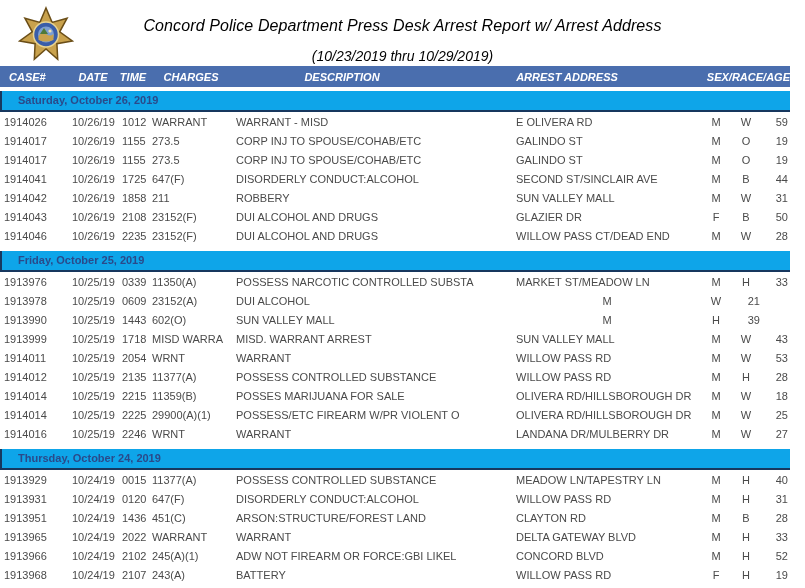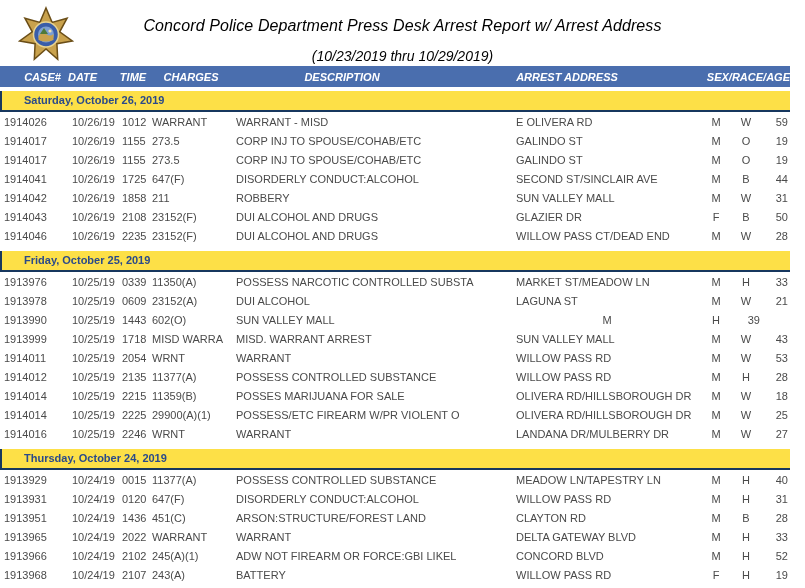--- a/index.html
+++ b/index.html
@@ -33,39 +33,39 @@
     display: grid;
     grid-template-columns: 68px 50px 30px 84px 280px 190px 90px;
     align-items: center;
     height: 21px;
     background: #4a6eae;
     color: #ffffff;
     font-size: 11px;
     font-weight: bold;
     font-style: italic;
   }
-  .col-header .h-case   { text-align: center; padding-left: 17px; }
-  .col-header .h-date   { }
+  .col-header .h-case   { padding-left: 9px; }
+  .col-header .h-date   { text-align: center; }
   .col-header .h-time   { text-align: center; }
   .col-header .h-charges{ text-align: center; padding-left: 2px; }
   .col-header .h-desc   { text-align: center; padding-right: 60px; }
   .col-header .h-addr   { text-align: center; padding-right: 80px; }
   .col-header .h-sra    { text-align: right; padding-right: 2px; }
 
   .day-section { margin-top: 4px; }
   .day-bar {
     height: 21px;
     line-height: 19px;
-    background: #fde047;
+    background: #0ea5e9;
     border-left: 2px solid #17375e;
     border-bottom: 2px solid #17375e;
     color: #2a4a8a;
     font-size: 11px;
     font-weight: bold;
-    padding-left: 22px;
+    padding-left: 16px;
   }
   .rows { margin-bottom: 6px; }
   .row { height: 19px; font-size: 11px; color: #4a4a4a; }
   .row .c { white-space: nowrap; overflow: hidden; }
   .c.case    { padding-left: 4px; }
   .c.date    { padding-left: 4px; }
   .c.time    { padding-left: 4px; }
   .c.charges { padding-left: 4px; }
   .c.desc    { padding-left: 4px; }
   .c.addr    { padding-left: 4px; }
@@ -209,21 +209,20 @@
     <div class="c race">H</div>
     <div class="c age">33</div>
   </div>
 
   <div class="row grid-cols">
     <div class="c case">1913978</div>
     <div class="c date">10/25/19</div>
     <div class="c time">0609</div>
     <div class="c charges">23152(A)</div>
     <div class="c desc">DUI ALCOHOL</div>
-    <div class="c addr">LAGUNA ST</div>
     <div class="c sex">M</div>
     <div class="c race">W</div>
     <div class="c age">21</div>
   </div>
 
   <div class="row grid-cols">
     <div class="c case">1913990</div>
     <div class="c date">10/25/19</div>
     <div class="c time">1443</div>
     <div class="c charges">602(O)</div>

